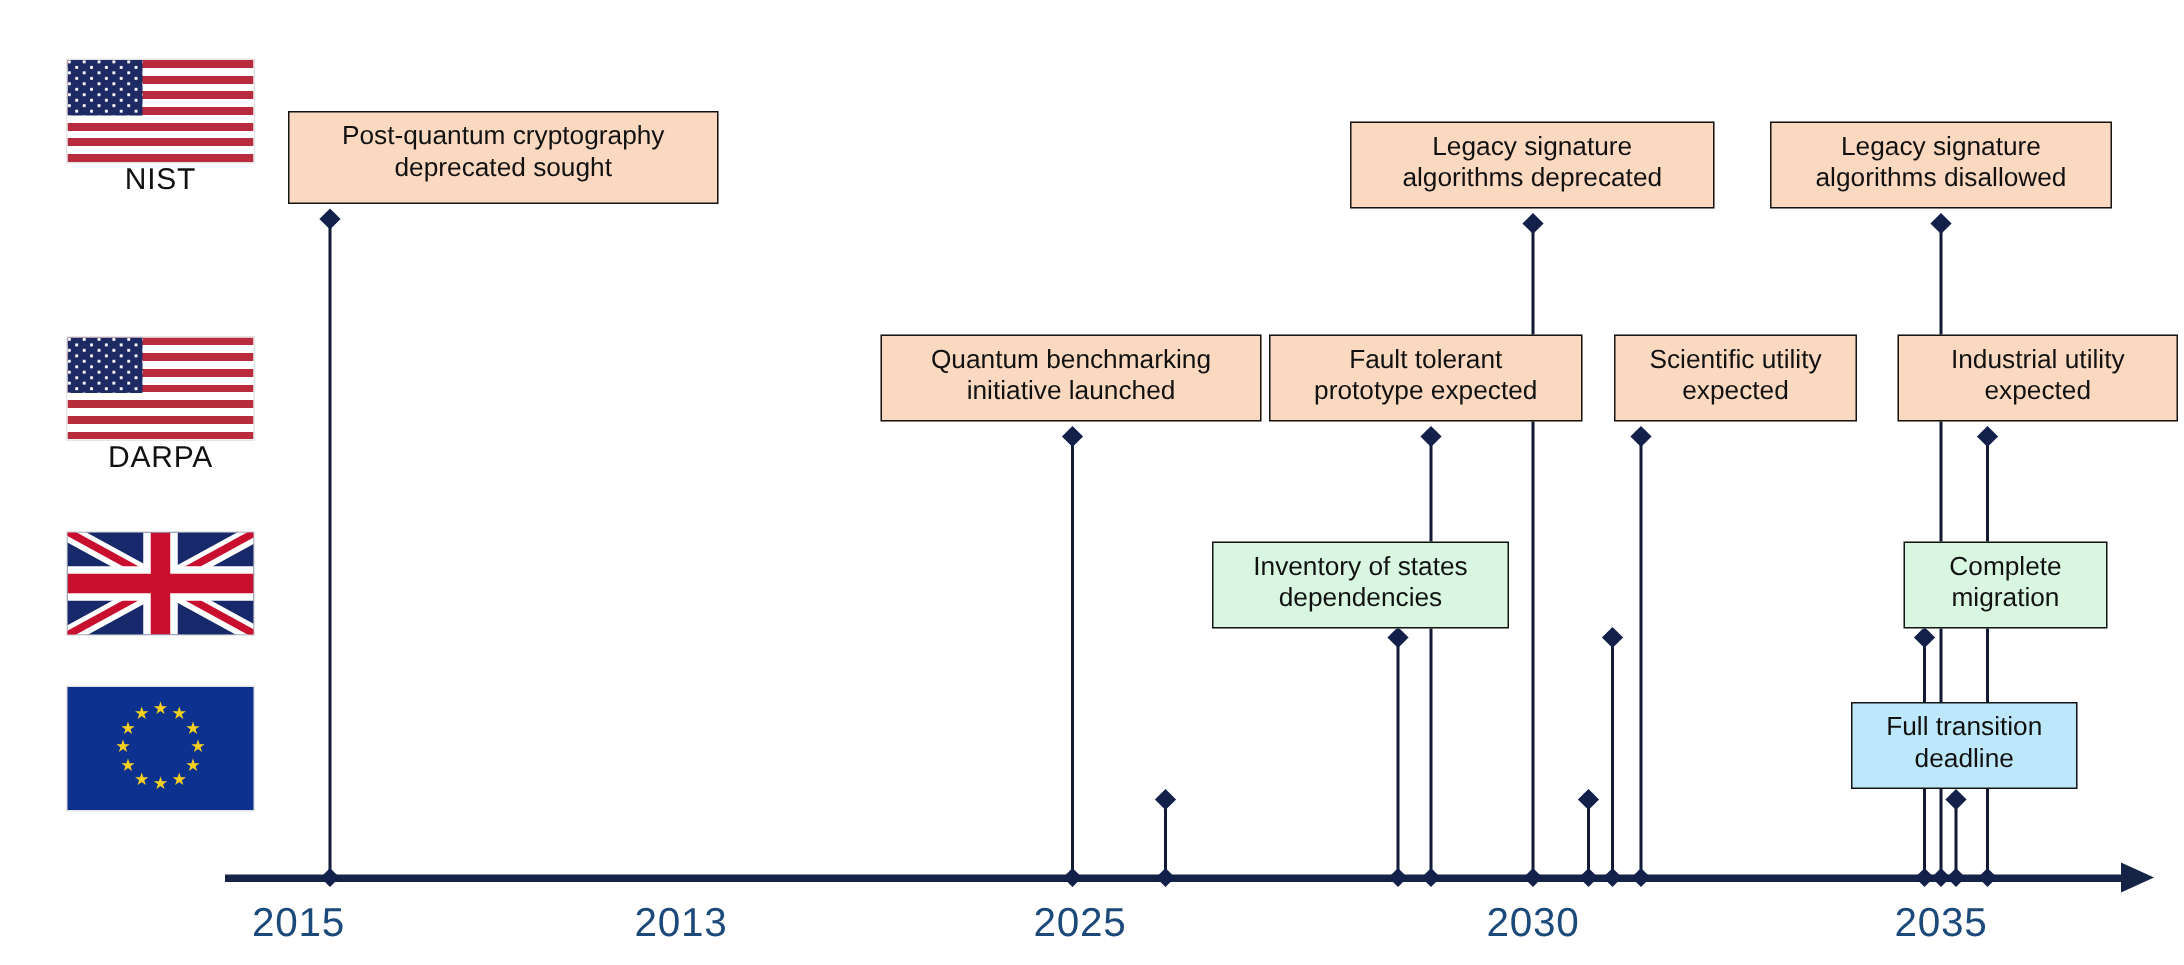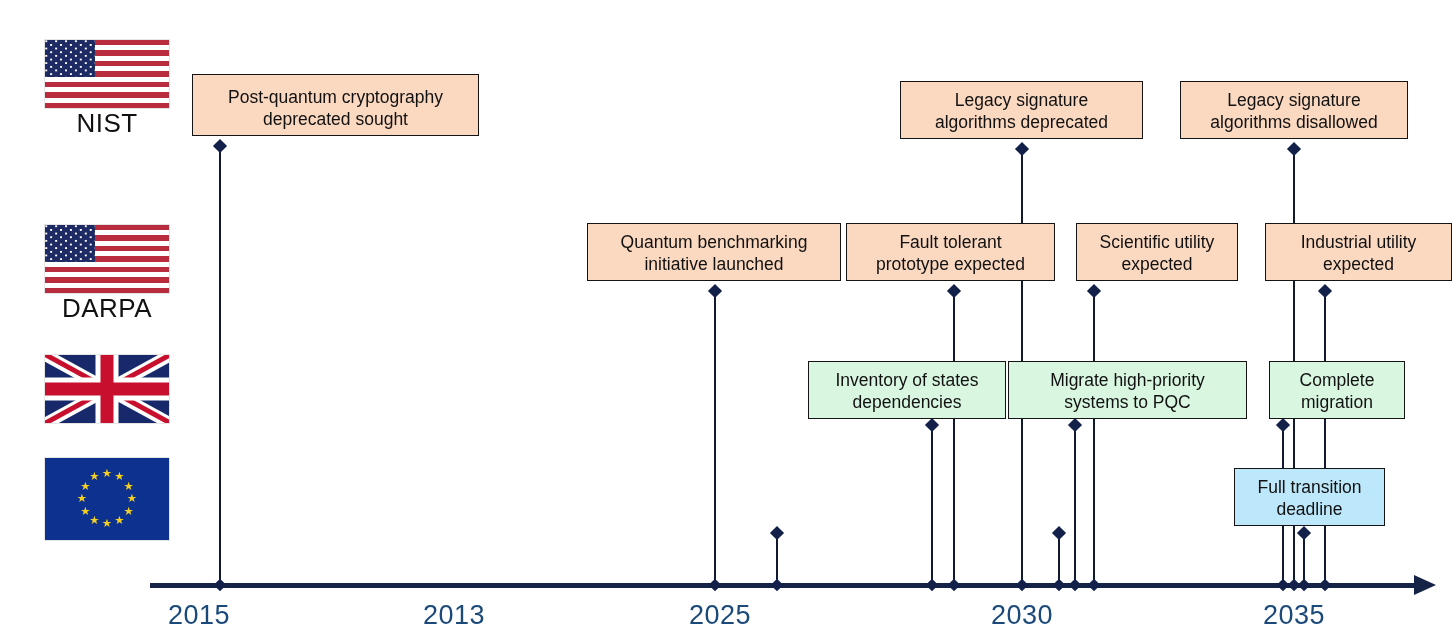--- a/index.html
+++ b/index.html
@@ -5,21 +5,21 @@
   html,body{margin:0;padding:0;background:#ffffff;}
   #stage{position:relative;width:1456px;height:643px;background:#fff;
          font-family:"Liberation Sans","DejaVu Sans",sans-serif;overflow:hidden;}
 
   .band{position:absolute;border-radius:22px;}
   .band.nist   {left:28px;  top:22px;  width:1385px; height:308px;}
   .band.uk     {left:28px;  top:345px; width:1385px; height:88px;}
   .band.eu     {left:28px;  top:450px; width:1385px; height:96px;}
 
   .flagwrap{position:absolute;display:flex;flex-direction:column;align-items:center;}
-  .flaglabel{font-size:26px;color:#111;letter-spacing:.5px;line-height:1.05;margin-top:2px;}
+  .flaglabel{font-size:20px;color:#111;letter-spacing:.5px;line-height:1.05;margin-top:2px;}
 
   
   .flag{position:relative;overflow:hidden;box-shadow:0 0 0 1px rgba(0,0,0,.10);}
   .us{width:124px;height:68px;background:#ffffff;}
   .us .stripes{position:absolute;inset:0;
      background:repeating-linear-gradient(to bottom,#b92c3e 0,#b92c3e 5.23px,#ffffff 5.23px,#ffffff 10.46px);}
   .us .canton{position:absolute;left:0;top:0;width:49.6px;height:36.6px;background:#1e2a63;}
   .us .stars{position:absolute;left:0;top:0;width:49.6px;height:36.6px;
      background-image:radial-gradient(circle,#fff 0.9px,transparent 1.1px),
                       radial-gradient(circle,#fff 0.9px,transparent 1.1px);
@@ -42,21 +42,21 @@
   .uk-cr{left:0;top:50%;width:100%;height:13px;background:#c8102e;transform:translateY(-50%);}
   .uk-cv{left:50%;top:0;width:13px;height:100%;background:#c8102e;transform:translateX(-50%);}
 
   
   .eu-f{width:124px;height:82px;background:#0c318f;}
   .eu-f .star{position:absolute;color:#f5d020;font-size:11.5px;line-height:11.5px;
               transform:translate(-50%,-50%);}
 
   
   .ebox{position:absolute;border:1.6px solid #141414;box-sizing:border-box;
-        display:flex;align-items:flex-end;justify-content:center;text-align:center;
+        display:flex;align-items:flex-start;justify-content:center;text-align:center;
         font-size:17.5px;color:#111;line-height:1.22;padding:5px 9px;}
   .ebox.orange{background:#FBD8C0;}
   .ebox.green {background:#D9F7E0;}
   .ebox.blue  {background:#BDE7FA;}
 
   
   .stem{position:absolute;width:2.2px;background:#121a33;}
   .diam{position:absolute;width:10px;height:10px;background:#13204a;
         transform:translate(-50%,-50%) rotate(45deg);}
 
@@ -215,26 +215,20 @@
     </span>
   </div>
 
   <div class="ebox green" style="left:808px;top:361px;width:198px;height:58px;">
     <span>
       <span>Inventory of states</span><br>
       <span>dependencies</span>
     </span>
   </div>
 
-  <div class="ebox green" style="left:1008px;top:361px;width:239px;height:58px;">
-    <span>
-      <span>Migrate high-priority</span><br>
-      <span>systems to PQC</span>
-    </span>
-  </div>
 
   <div class="ebox green" style="left:1269px;top:361px;width:136px;height:58px;">
     <span>
       <span>Complete</span><br>
       <span>migration</span>
     </span>
   </div>
 
 
 

